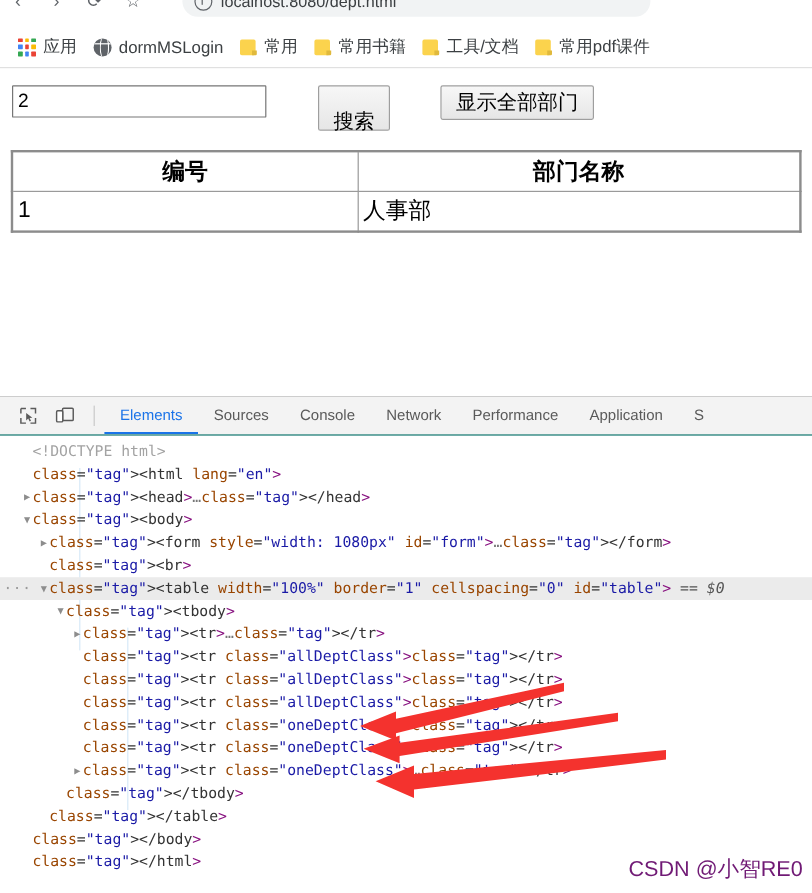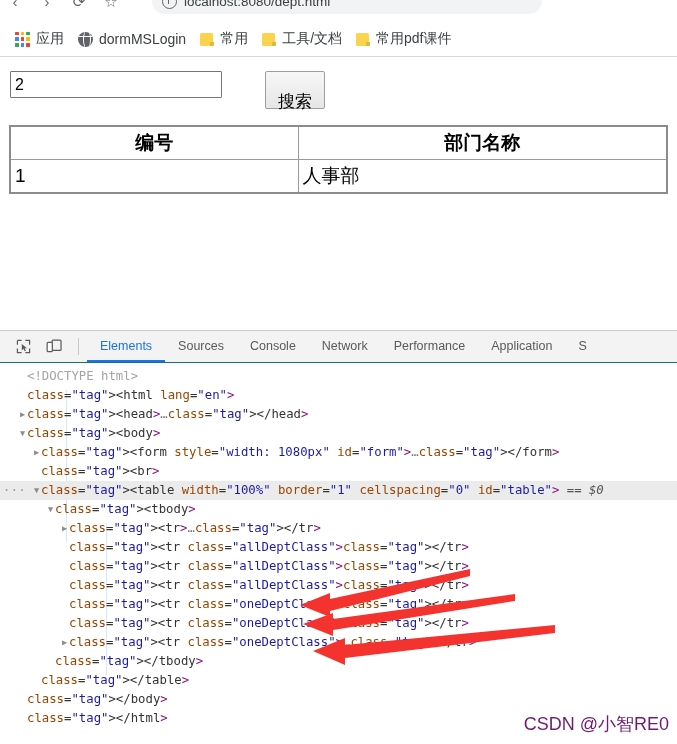--- a/index.html
+++ b/index.html
@@ -144,35 +144,40 @@
     <div class="bm">
       <span class="globe-ico"></span>
       <span class="bm-label">dormMSLogin</span>
     </div>
     <div class="bm">
       <span class="folder-ico"></span>
       <span class="bm-label">常用</span>
     </div>
     <div class="bm">
       <span class="folder-ico"></span>
+      <span class="bm-label">常用书籍</span>
+    </div>
+    <div class="bm">
+      <span class="folder-ico"></span>
       <span class="bm-label">工具/文档</span>
     </div>
     <div class="bm">
       <span class="folder-ico"></span>
       <span class="bm-label">常用pdf课件</span>
     </div>
   </div>
   <div id="chrome-divider"></div>
 </div>
 
 <div id="page-content">
 
   <div id="dept-form">
     <input id="search-input" type="text" value="2" style="">
     <button id="search-btn">搜索</button>
+    <button id="show-all-btn">显示全部部门</button>
   </div>
 
   <table id="dept-table">
     <tbody>
       <tr>
         <th class="col-id">编号</th>
         <th>部门名称</th>
       </tr>
       <tr>
         <td>1</td>

